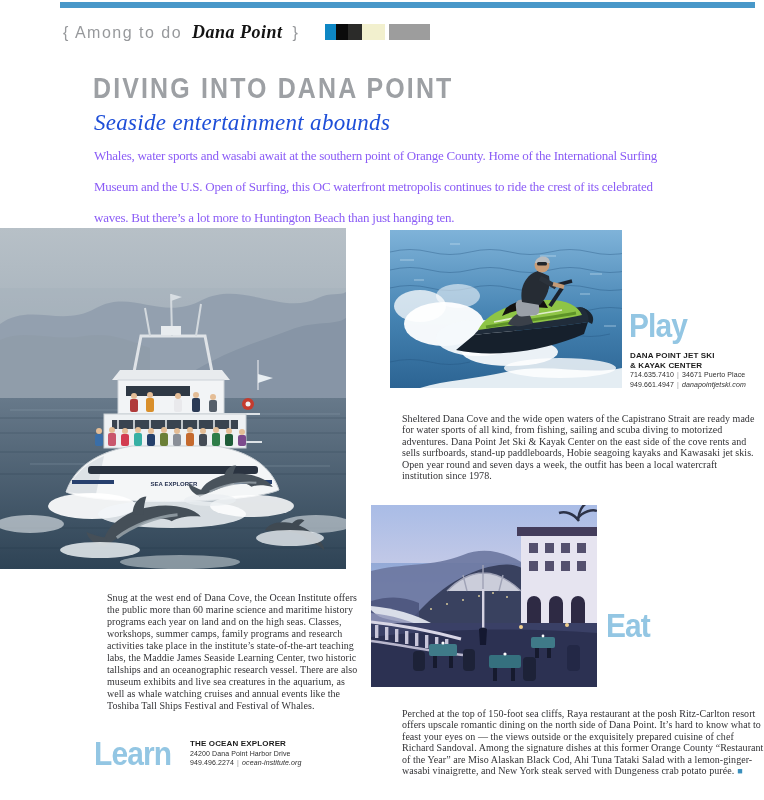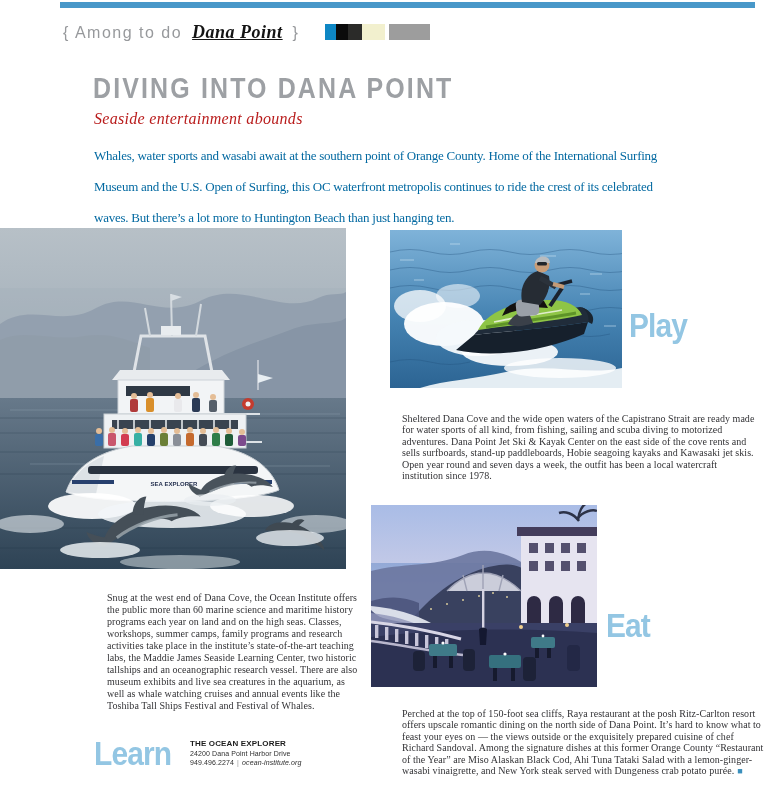--- a/index.html
+++ b/index.html
@@ -4,31 +4,31 @@
 <style>
   html,body{margin:0;padding:0;background:#ffffff;}
   .page{position:relative;width:764px;height:800px;background:#ffffff;overflow:hidden;
         font-family:"Liberation Serif",serif;}
 
   .topbar{position:absolute;left:60px;top:2px;width:695px;height:6px;background:#4898c9;}
 
   .tagline{position:absolute;left:63px;top:22px;font-family:"Liberation Sans",sans-serif;
            font-size:16px;color:#97999c;letter-spacing:1.5px;white-space:nowrap;}
   .tagline .loc{font-family:"Liberation Serif",serif;font-weight:bold;font-style:italic;
-                color:#141414;font-size:18px;letter-spacing:.5px;margin:0 4px;text-decoration:underline;}
+                color:#141414;font-size:18px;letter-spacing:.5px;margin:0 4px;}
   .swatches{position:absolute;left:325px;top:24px;display:flex;align-items:center;height:16px;}
   .swatch{height:16px;display:inline-block;}
 
   .title{position:absolute;left:93px;top:72px;font-family:"Liberation Sans",sans-serif;
          font-weight:bold;font-size:29px;letter-spacing:2.5px;color:#9da0a4;
          transform:scaleX(.86);transform-origin:left top;white-space:nowrap;}
-  .subtitle{position:absolute;left:94px;top:110px;font-style:italic;font-size:16px;
-            color:#b91c1c;letter-spacing:.3px;}
+  .subtitle{position:absolute;left:94px;top:110px;font-style:italic;font-size:23px;
+            color:#1d4ed8;letter-spacing:.3px;}
   .intro{position:absolute;left:94px;top:140px;width:580px;font-size:13px;line-height:31px;
-         letter-spacing:-.25px;color:#0369a1;margin:0;}
+         letter-spacing:-.25px;color:#8b5cf6;margin:0;}
 
   .body-text{position:absolute;font-size:10px;line-height:11.4px;color:#333336;margin:12px;
              letter-spacing:.05px;}
   .sec-heading{position:absolute;font-family:"Liberation Sans",sans-serif;font-weight:bold;
                font-size:34px;color:#93c6e3;letter-spacing:-1px;transform:scaleX(.88);
                transform-origin:left top;white-space:nowrap;}
   .info{position:absolute;font-family:"Liberation Sans",sans-serif;color:#1c1c1c;}
   .info .name{font-size:8px;font-weight:bold;line-height:9.6px;letter-spacing:.15px;}
   .info .line{font-size:7px;line-height:9.4px;color:#2e2e2e;letter-spacing:.1px;}
   .info .sep{color:#9a9a9a;padding:0 1px;}
@@ -234,20 +234,26 @@
     <rect x="126" y="69" width="23" height="17" rx="5" fill="#9aa0a8" transform="rotate(-6 137 77)"></rect>
     <path d="M132,72 C129,56 137,44 148,41 L159,46 C161,57 157,67 150,75 Z" fill="#262c34"></path>
     <path d="M150,48 L166,57" stroke="#2b323b" stroke-width="5" fill="none"></path>
     <path d="M163,54 L174,57" stroke="#c49a76" stroke-width="4" fill="none"></path>
     <circle cx="152" cy="35" r="7.5" fill="#c99d78"></circle>
     <path d="M145,33 C146,27 153,25 158,28 C159,29 160,31 160,33 Z" fill="#b9bcbf"></path>
     <rect x="147" y="32" width="10" height="3.4" rx="1.5" fill="#22262b"></rect>
   </svg>
 
   <div class="sec-heading" style="left:629px;top:306px">Play</div>
+  <div class="info" style="left:630px;top:351px">
+    <div class="name">DANA POINT JET SKI</div>
+    <div class="name">&amp; KAYAK CENTER</div>
+    <div class="line"><span>714.635.7410</span> <span class="sep">|</span> <span>34671 Puerto Place</span></div>
+    <div class="line"><span>949.661.4947</span> <span class="sep">|</span> <span class="site">danapointjetski.com</span></div>
+  </div>
   <p class="body-text" style="left:390px;top:401px;width:358px">Sheltered Dana Cove and the wide open waters of the Capistrano Strait are ready made for water sports of all kind, from fishing, sailing and scuba diving to motorized adventures. Dana Point Jet Ski &amp; Kayak Center on the east side of the cove rents and sells surfboards, stand-up paddleboards, Hobie seagoing kayaks and Kawasaki jet skis. Open year round and seven days a week, the outfit has been a local watercraft institution since 1978.</p>
 
   <svg class="photo" style="left:371px;top:505px" width="226" height="182" viewBox="0 0 226 182">
     <defs>
       <linearGradient id="dsky" x1="0" y1="0" x2="0" y2="1">
         <stop offset="0" stop-color="#a9bce6"></stop>
           <stop offset="1" stop-color="#dcd6e8"></stop>
       </linearGradient>
       <linearGradient id="dsea" x1="0" y1="0" x2="0" y2="1">
         <stop offset="0" stop-color="#93a9d6"></stop>

